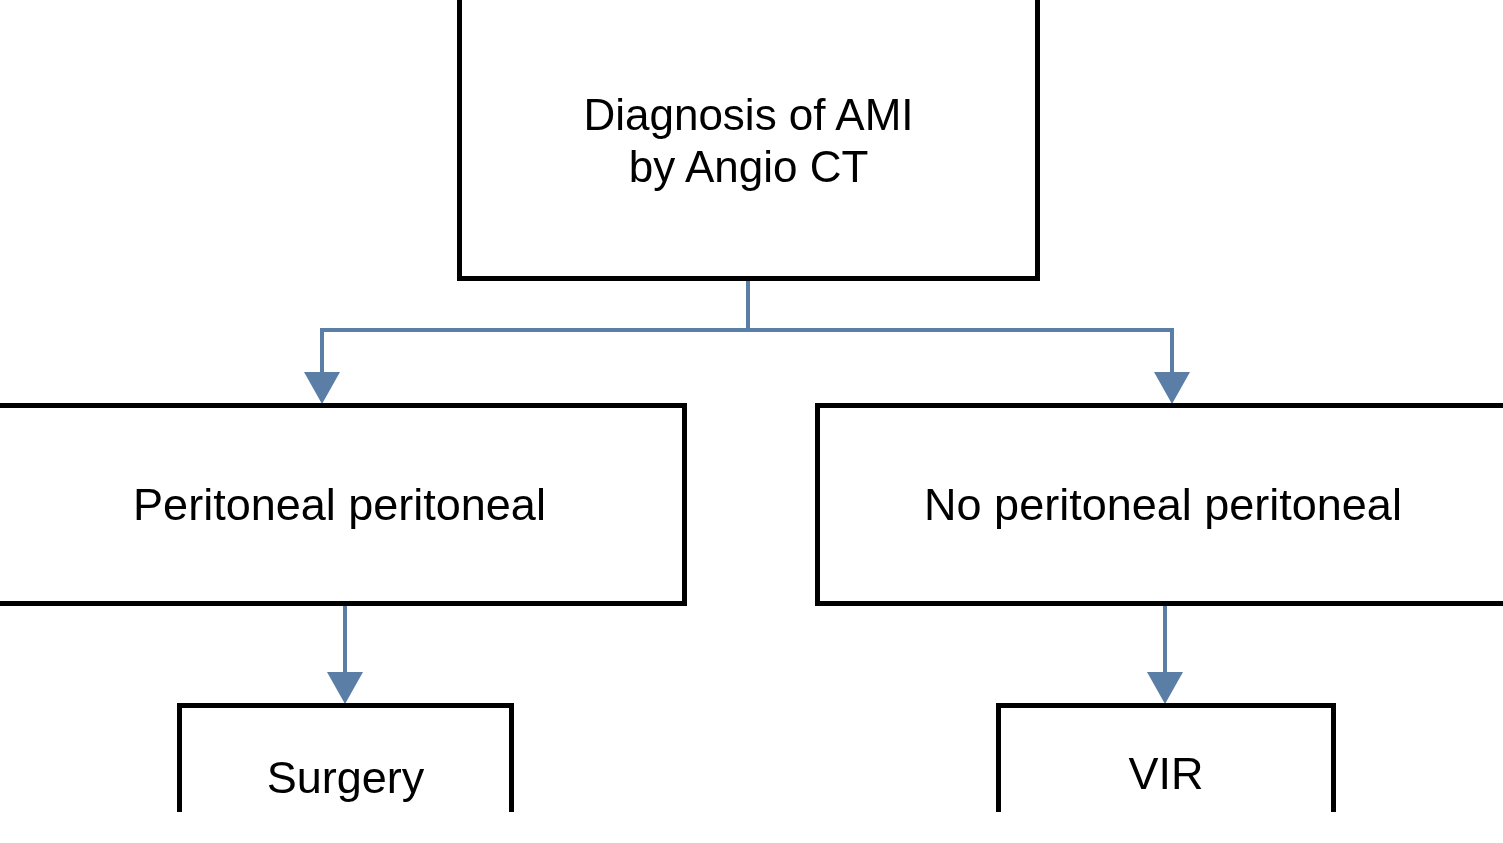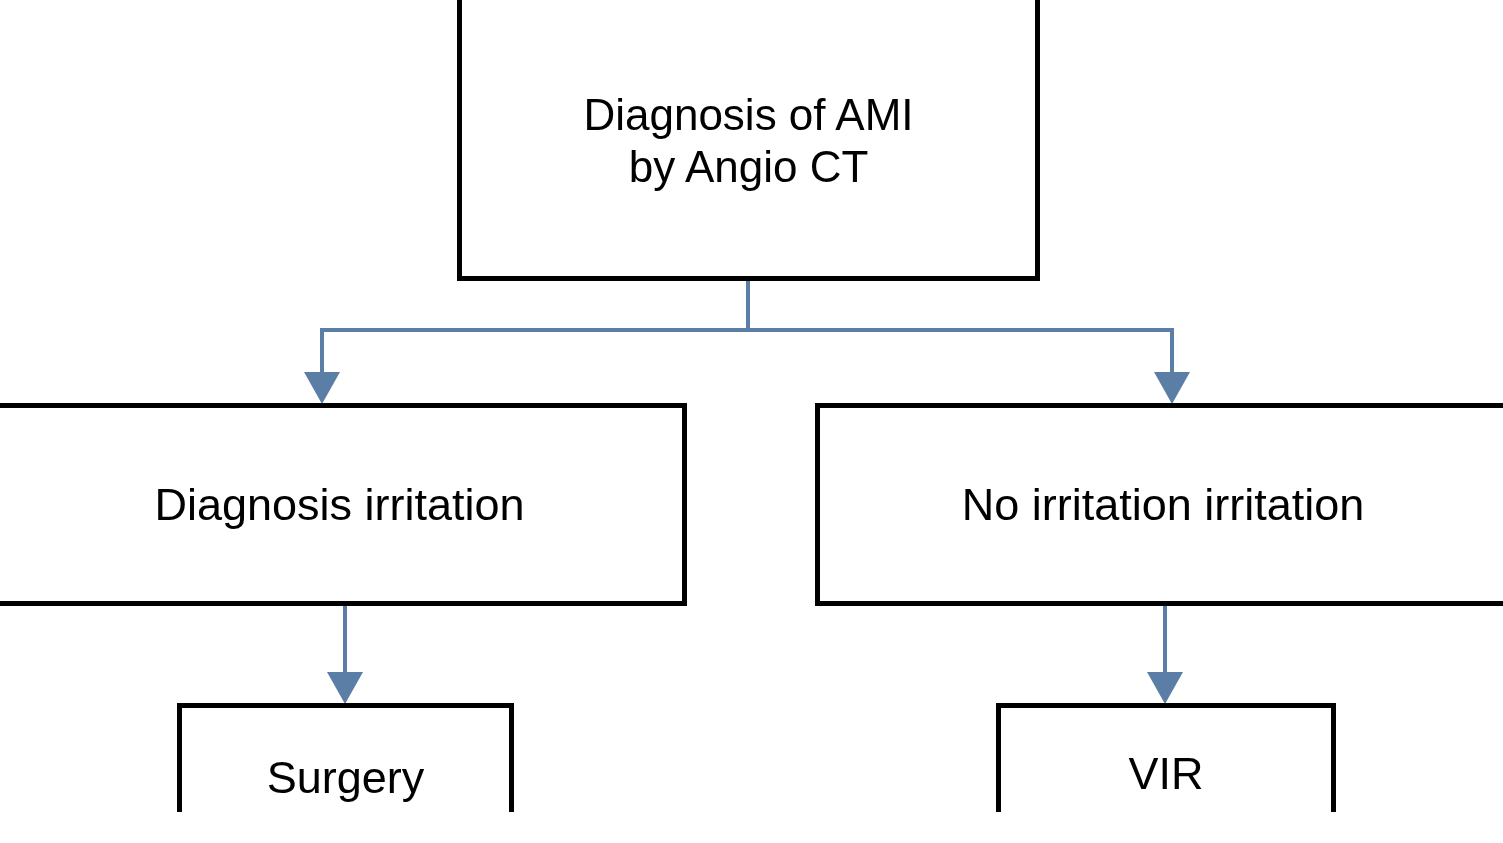--- a/index.html
+++ b/index.html
@@ -126,25 +126,25 @@
   <div class="arrowhead" id="arrow-to-surgery"></div>
   <div class="conn conn-v" id="conn-vir-line"></div>
   <div class="arrowhead" id="arrow-to-vir"></div>
 
   <div class="node" id="node-root">
     <span class="node-label">Diagnosis of AMI
 by Angio CT</span>
   </div>
 
   <div class="node" id="node-peritoneal">
-    <span class="node-label">Diagnosis irritation</span>
+    <span class="node-label">Peritoneal peritoneal</span>
   </div>
 
   <div class="node" id="node-no-peritoneal">
-    <span class="node-label">No irritation irritation</span>
+    <span class="node-label">No peritoneal peritoneal</span>
   </div>
 
   <div class="node" id="node-surgery">
     <span class="node-label">Surgery</span>
   </div>
 
   <div class="node" id="node-vir">
     <span class="node-label">VIR</span>
   </div>
 

